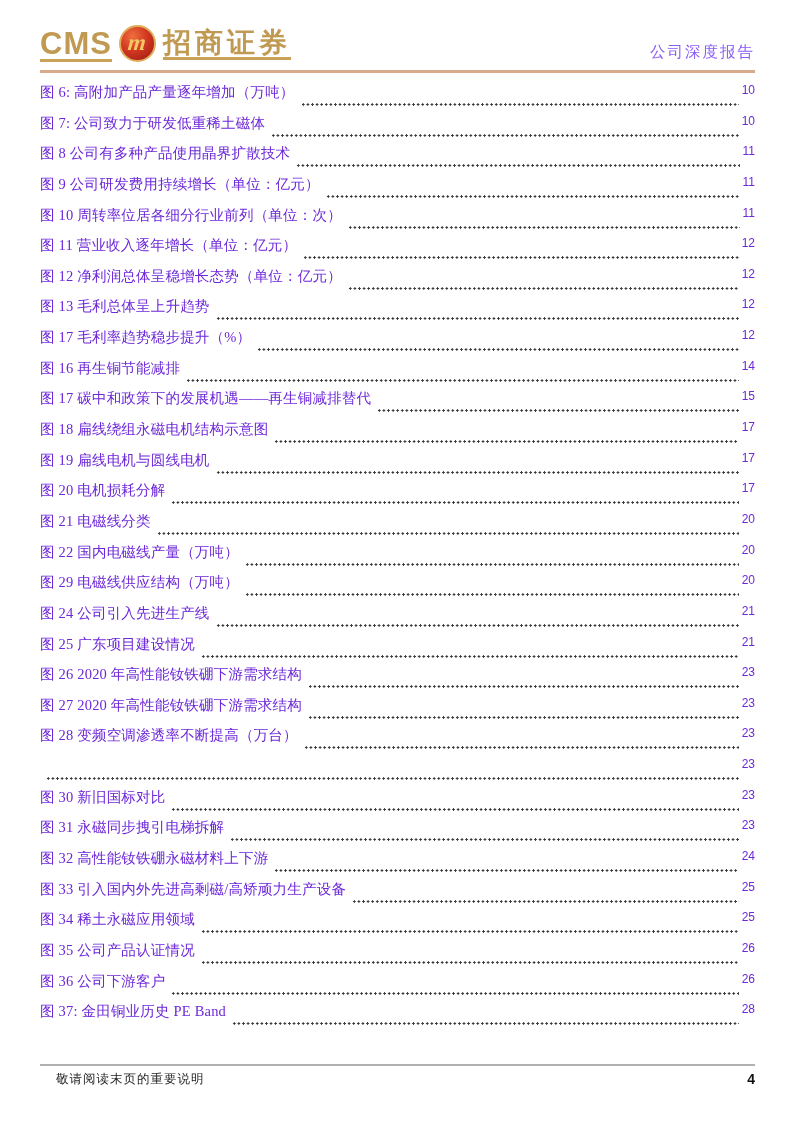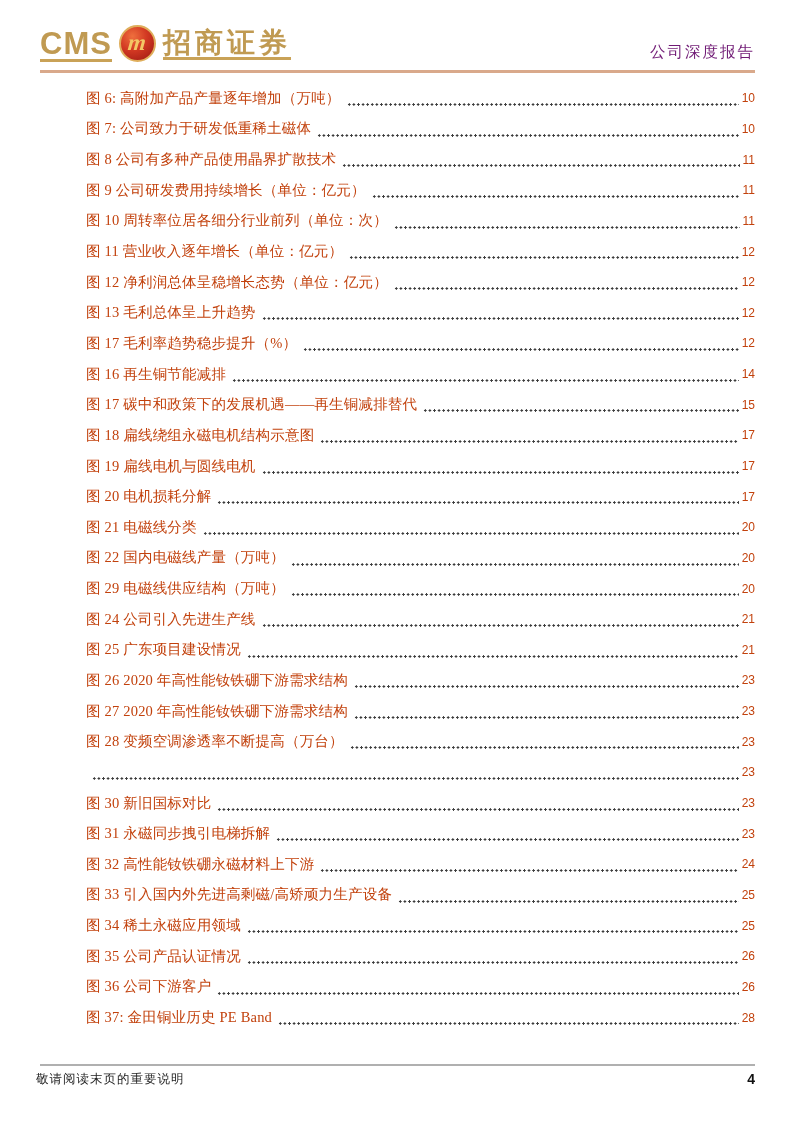--- a/index.html
+++ b/index.html
@@ -50,37 +50,36 @@
   }
   .logo-cn{
     font-family:"Liberation Serif", serif;
     font-weight:bold;font-size:28px;line-height:1;
     color:var(--gold-text);
     letter-spacing:4px;
     border-bottom:3px solid var(--gold-underline);
   }
   .report-type{
     position:absolute;top:42px;right:38px;
-    font-size:15.5px;letter-spacing:2px;color:#701a75;
+    font-size:15.5px;letter-spacing:2px;color:#8b5cf6;
   }
   .header-rule{
     position:absolute;top:70px;left:40px;right:38px;
     border-top:3px solid var(--header-rule);
   }
 
   
   .toc{
     position:absolute;top:83px;left:40px;right:38px;
   }
   .toc-row{
     height:30.65px;
-    display:flex;align-items:center;
+    display:flex;
     font-size:14.5px;
-    color:#c2410c;
-    margin-left:46px;
+    color:#6d28d9;
   }
   .toc-label{
     white-space:nowrap;
     letter-spacing:0.2px;
   }
   .toc-dots{
     flex:1;
     height:100%;
     margin:0 3px 0 6px;
     background-image:radial-gradient(circle,#3b3b3b 1.02px,transparent 1.25px);
@@ -93,21 +92,21 @@
     font-family:"Liberation Sans", sans-serif;
     font-size:12px;
   }
 
   
   .footer-rule{
     position:absolute;top:1064px;left:40px;right:38px;
     border-top:2px solid var(--footer-rule);
   }
   .footer-row{
-    position:absolute;top:1071px;left:36px;right:38px;
+    position:absolute;top:1071px;left:56px;right:38px;
     display:flex;justify-content:space-between;align-items:flex-start;gap:36px;
   }
   .footer-disclaimer{
     font-size:12.5px;color:#222222;letter-spacing:1px;
   }
   .footer-page{
     font-family:"Liberation Sans", sans-serif;
     font-weight:bold;font-size:14px;color:#111111;
   }
 </style>

